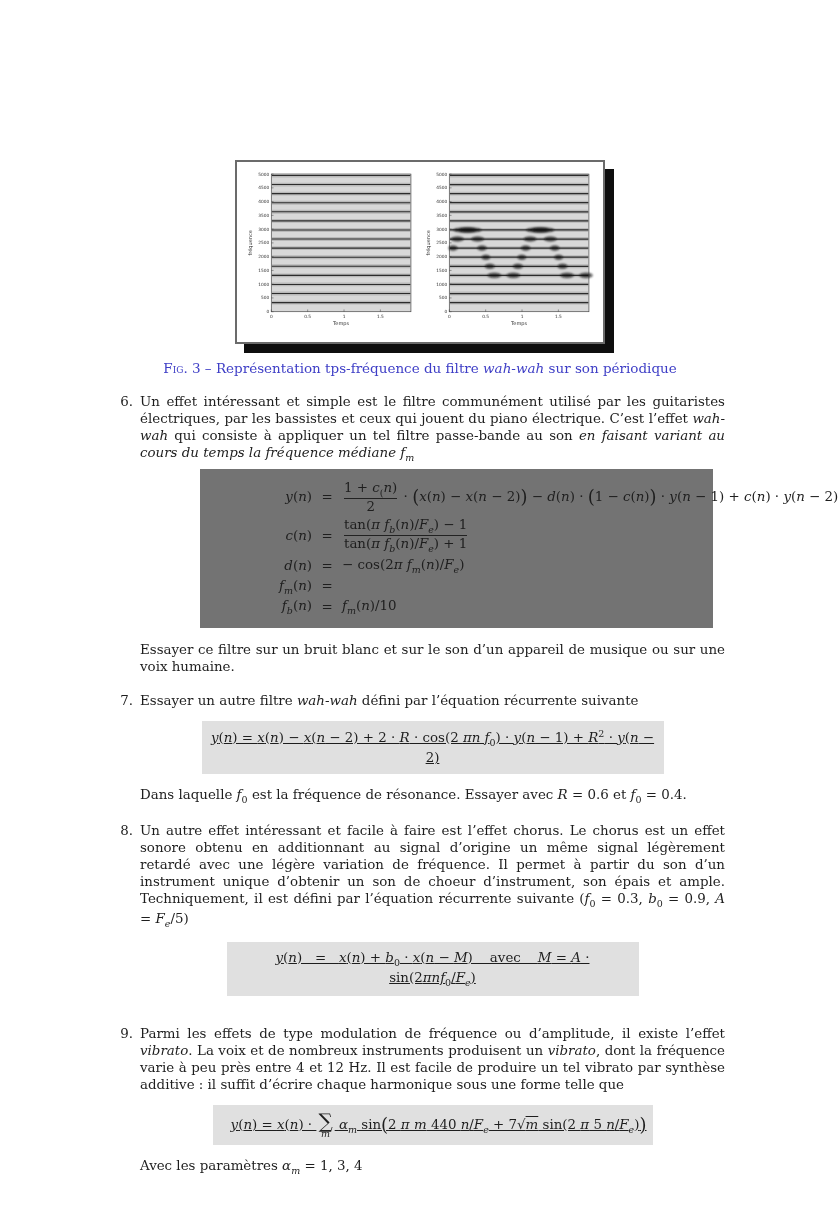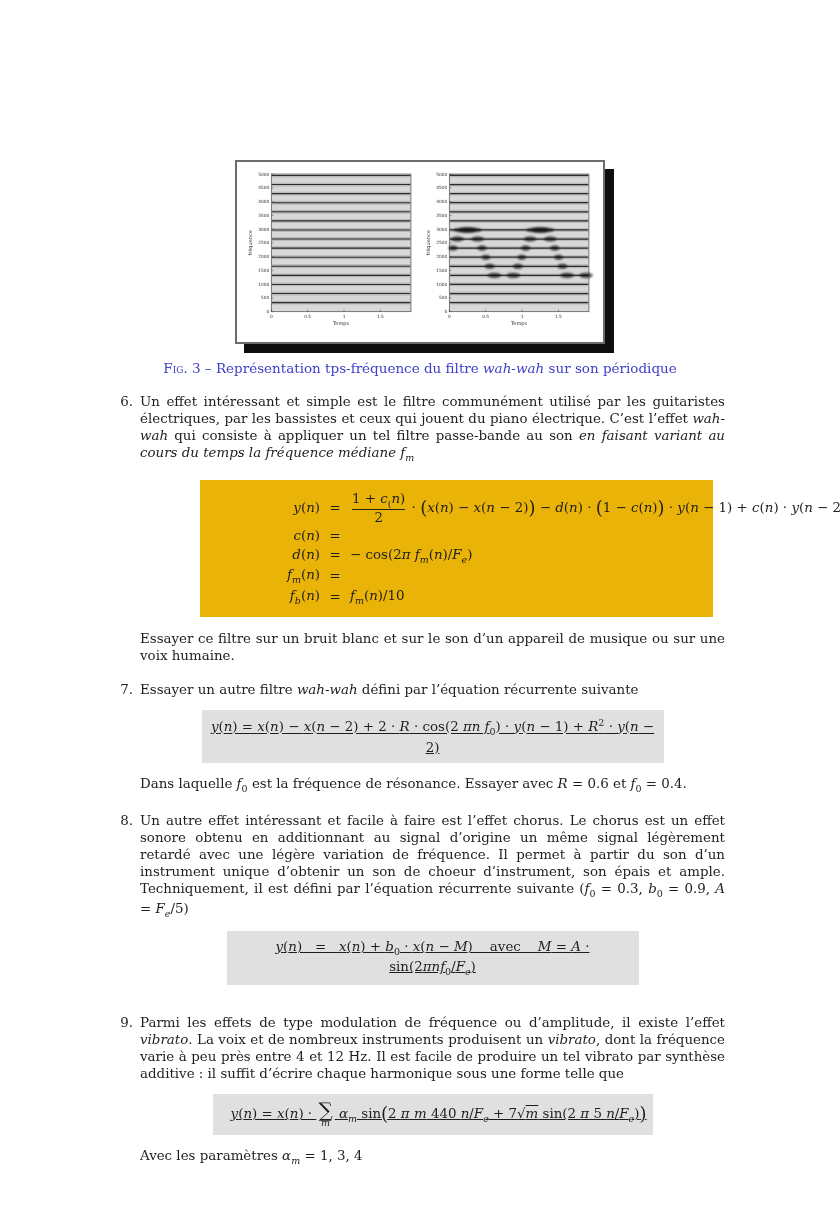--- a/index.html
+++ b/index.html
@@ -17,21 +17,21 @@
   .caption .sc{font-variant:small-caps;text-align:center;}
 
   
   p{margin:0;line-height:1.27;font-size:13.4px;text-align:justify;}
   .item{display:flex;margin-top:17px;}
   .inum{flex:none;width:18px;text-align:right;margin-right:7px;font-size:13.4px;line-height:1.27;}
   .ibody{flex:1;min-width:0;}
   .afterp{margin-top:13px;}
 
   
-  .eqs{background:#eab308;margin:16px 12px 11px 60px;padding:9px 20px;font-size:13.4px;}
+  .eqs{background:#737373;margin:5px 12px 11px 60px;padding:9px 12px;font-size:13.4px;}
   .eqrow{display:flex;align-items:center;margin:2px 0;line-height:1.25;}
   .eqrow .lhs{width:100px;text-align:right;flex:none;}
   .eqrow .eqsign{width:30px;text-align:center;flex:none;}
   .eqrow .rhs{flex:1;text-align:left;white-space:nowrap;}
   .eqbox{background:#e0e0e0;text-align:center;font-size:13.4px;padding:7px 6px;margin:12px auto;line-height:1.3;text-decoration:underline;}
   .w450{width:450px;} .w400{width:400px;} .w430{width:428px;text-align:right;}
 
   
   .frac{display:inline-flex;flex-direction:column;text-align:center;vertical-align:middle;margin:0 2px;line-height:1.15;}
   .frac .den{border-top:1px solid #222;}
@@ -226,20 +226,24 @@
             <span class="lhs"><i>y</i>(<i>n</i>)</span>
             <span class="eqsign">=</span>
             <span class="rhs"><span class="frac">
                   <span class="num">1 + <i>c</i><sub>(</sub><i>n</i>)</span>
                   <span class="den">2</span>
                 </span> · <span class="bigp">(</span><i>x</i>(<i>n</i>) − <i>x</i>(<i>n</i> − 2)<span class="bigp">)</span> − <i>d</i>(<i>n</i>) · <span class="bigp">(</span>1 − <i>c</i>(<i>n</i>)<span class="bigp">)</span> · <i>y</i>(<i>n</i> − 1) + <i>c</i>(<i>n</i>) · <i>y</i>(<i>n</i> − 2)</span>
           </div>
           <div class="eqrow">
             <span class="lhs"><i>c</i>(<i>n</i>)</span>
             <span class="eqsign">=</span>
+            <span class="rhs"><span class="frac">
+                  <span class="num">tan(<i>π f<sub>b</sub></i>(<i>n</i>)/<i>F<sub>e</sub></i>) − 1</span>
+                  <span class="den">tan(<i>π f<sub>b</sub></i>(<i>n</i>)/<i>F<sub>e</sub></i>) + 1</span>
+                </span></span>
           </div>
           <div class="eqrow">
             <span class="lhs"><i>d</i>(<i>n</i>)</span>
             <span class="eqsign">=</span>
             <span class="rhs">− cos(2<i>π f<sub>m</sub></i>(<i>n</i>)/<i>F<sub>e</sub></i>)</span>
           </div>
           <div class="eqrow">
             <span class="lhs"><i>f<sub>m</sub></i>(<i>n</i>)</span>
             <span class="eqsign">=</span>
           </div>

